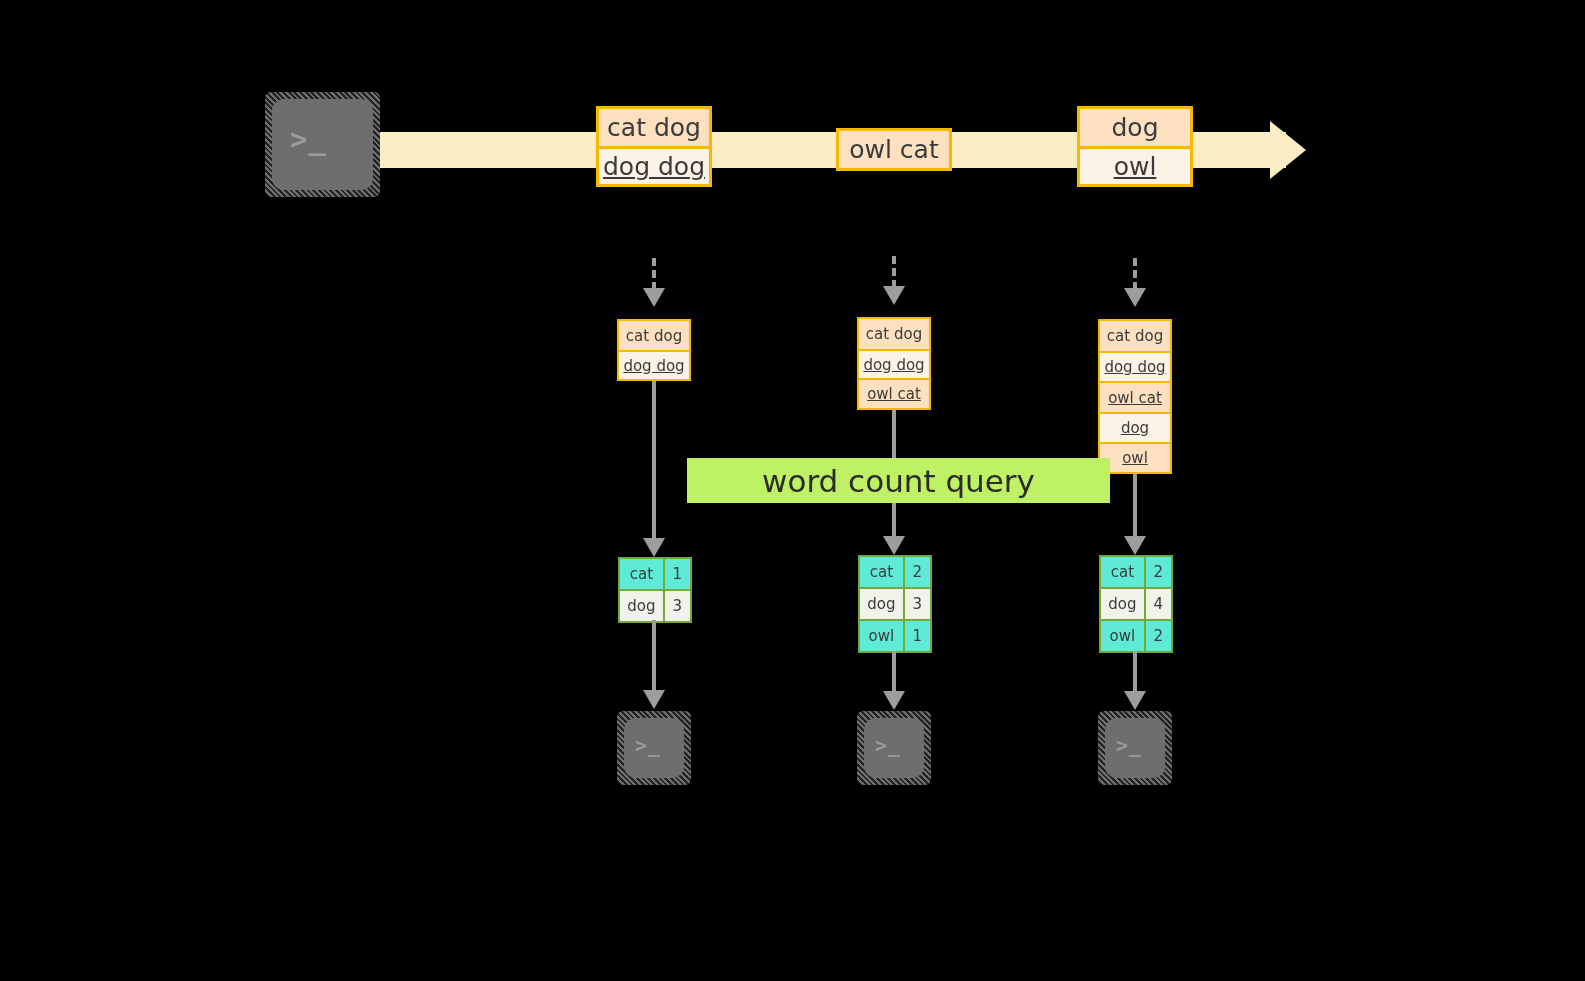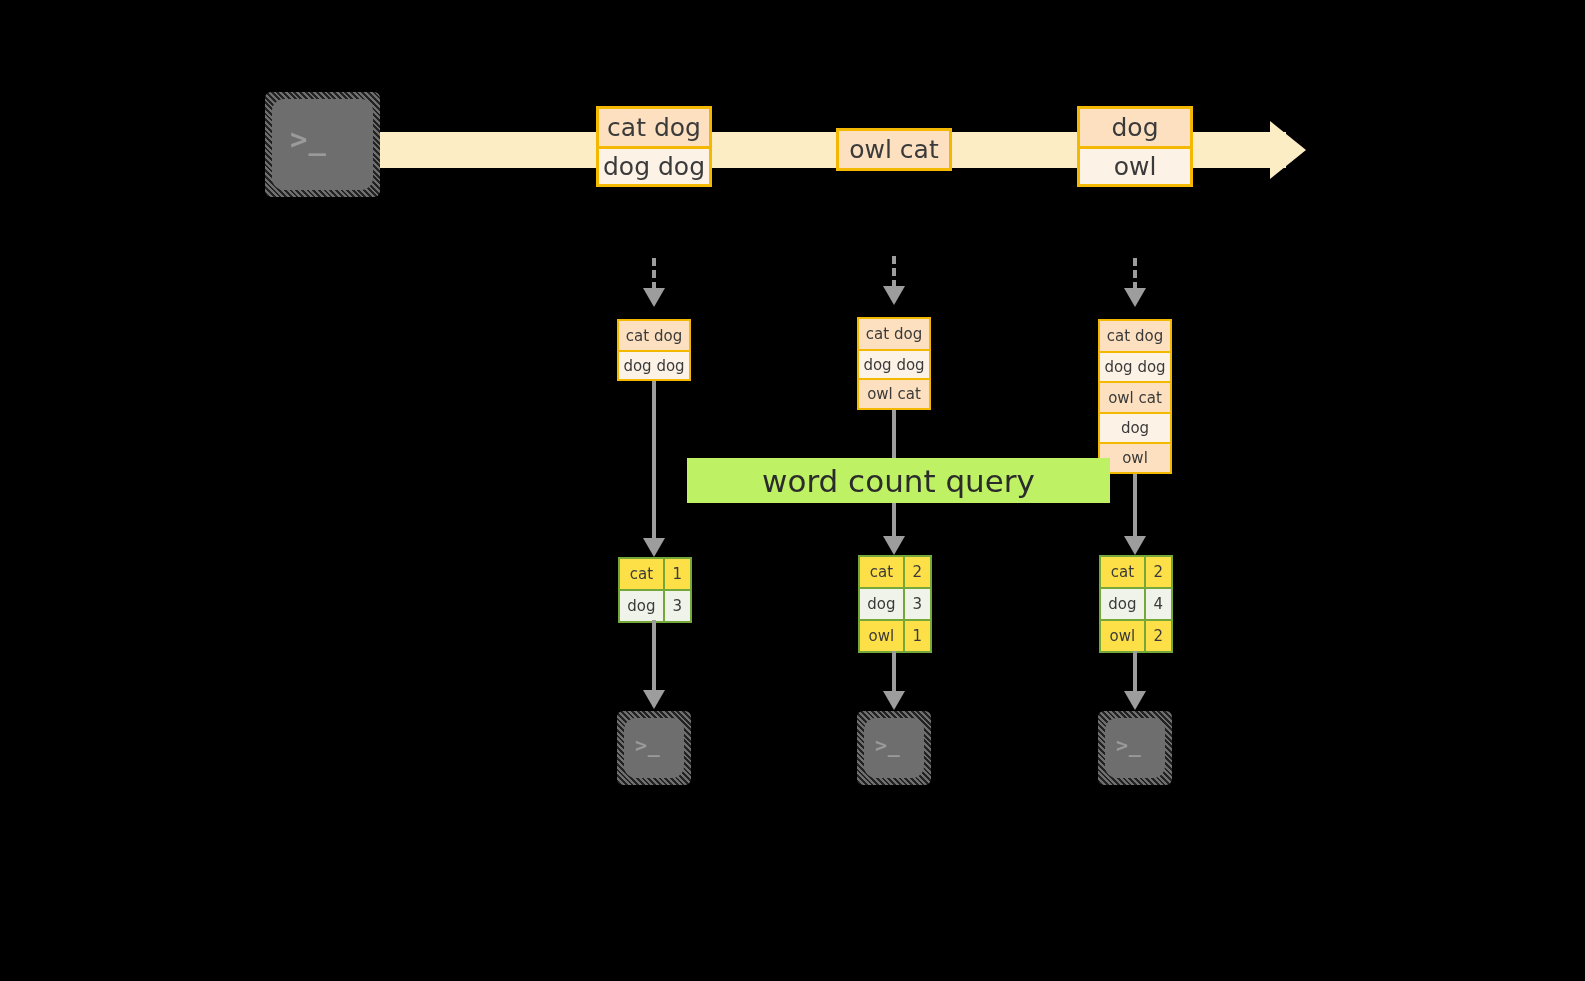--- a/index.html
+++ b/index.html
@@ -74,21 +74,21 @@
     box-sizing: border-box;
     flex: 1 1 auto;
     display: flex;
     align-items: center;
     justify-content: center;
     color: #3a3a3a;
     white-space: nowrap;
   }
   .obox-row.shade-a { background: #fce0c0; }
   .obox-row.shade-b { background: #fdf2e6; }
-  .obox-row + .obox-row { border-top: 3px solid #f5b800; }
+  .obox-row + .obox-row { border-top: 3px solid #f5b800; text-decoration: underline; }
 
   
   .obox.big .obox-row { font-size: 25px; height: 40px; }
   
   .obox.small { border-width: 2px; }
   .obox.small .obox-row { font-size: 15px; height: 29px; }
   .obox.small .obox-row + .obox-row { border-top: 2px solid #f5b800; }
 
   
   .gtable {
@@ -108,21 +108,21 @@
     box-sizing: border-box;
     display: flex;
     align-items: center;
     justify-content: center;
     color: #3a3a3a;
     font-size: 15px;
     white-space: nowrap;
   }
   .gcell.word { width: 46px; border-right: 2px solid #74a838; }
   .gcell.count { width: 26px; }
-  .gtable-row.shade-a .gcell { background: #fde047; }
+  .gtable-row.shade-a .gcell { background: #5eead4; }
   .gtable-row.shade-b .gcell { background: #eff3e9; }
 
   
   .vline {
     position: absolute;
     width: 4px;
     background: #9d9d9d;
   }
   .vline.dashed {
     background: none;

